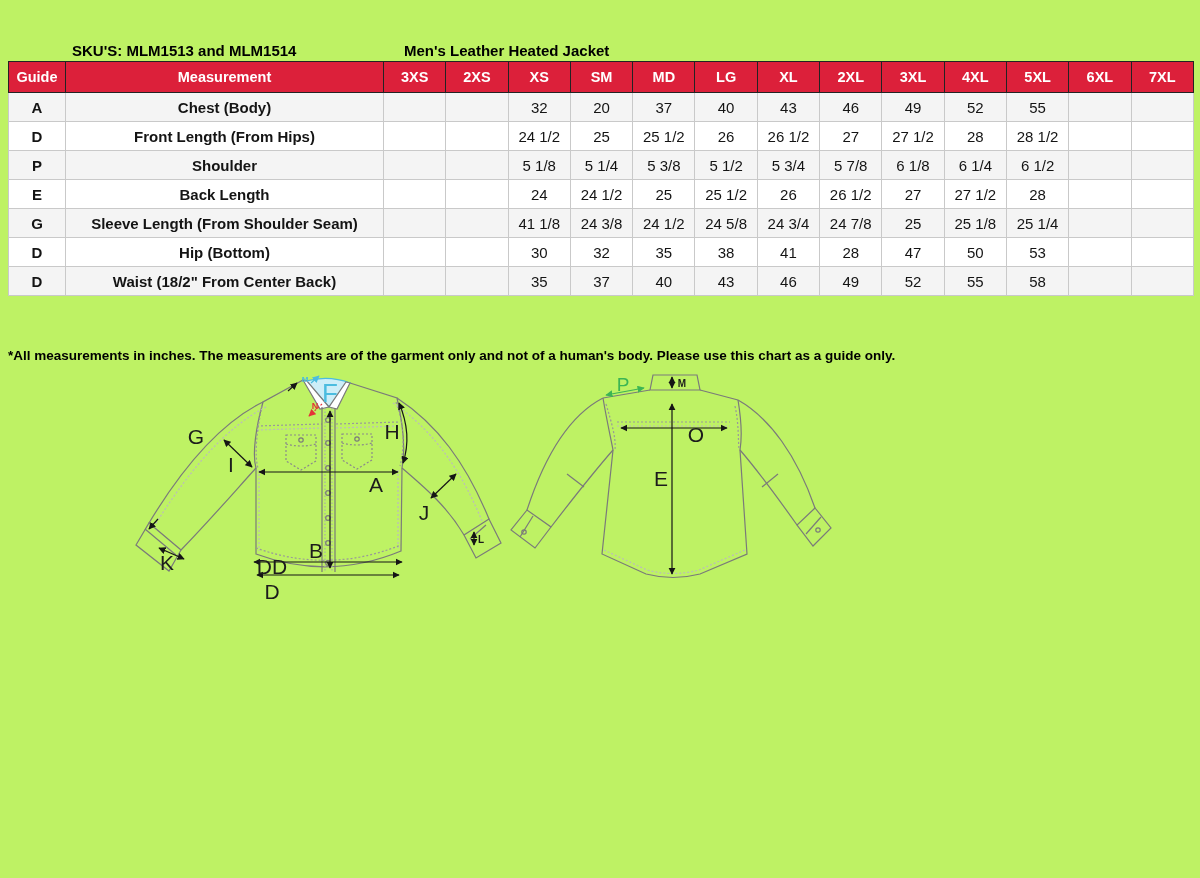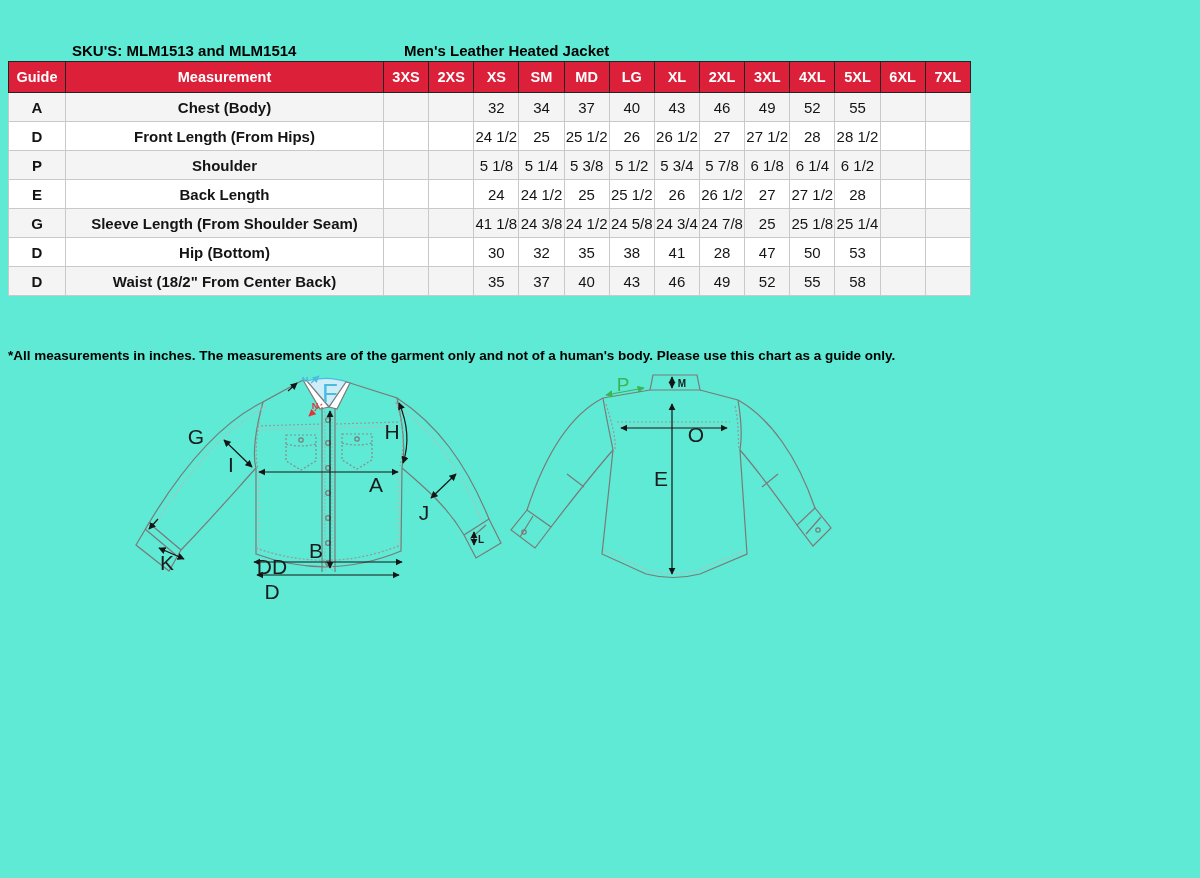--- a/index.html
+++ b/index.html
@@ -1,21 +1,21 @@
 <!DOCTYPE html>
 <html style="--header-bg: #DC203A; --header-text: #FFFFFF; --row-alt-bg: #F4F4F4; --label-cyan: #4BBCDF; --label-red: #E53238; --label-green: #3CB554; --collar-fill: #CDEEF8;"><head>
 <meta charset="utf-8">
 <style>
   html,body{margin:0;padding:0;background:#fff;}
-  .page{position:relative;width:1200px;height:878px;background:#5eead4;overflow:hidden;
+  .page{position:relative;width:1200px;height:878px;background:#bef264;overflow:hidden;
         font-family:"Liberation Sans",sans-serif;color:#000;}
   .titles span{position:absolute;top:42px;font-size:15px;font-weight:bold;white-space:nowrap;}
   .sku-title{left:72px;}
   .product-title{left:404px;}
-  table.size-chart{position:absolute;top:61px;left:8px;width:963px;
+  table.size-chart{position:absolute;top:61px;left:8px;width:1186px;
         border-collapse:collapse;table-layout:fixed;}
   table.size-chart th{background:var(--header-bg,#DC203A);color:var(--header-text,#fff);
         font-size:14.5px;font-weight:bold;height:30px;padding:0;border:1px solid #232323;}
   table.size-chart td{height:28px;padding:0;border:1px solid #c9c9c9;text-align:center;
         font-size:15px;color:#141414;background:#fff;}
   table.size-chart tbody tr:nth-child(odd) td{background:var(--row-alt-bg,#f4f4f4);}
   td.guide,td.measure{font-weight:bold;}
   .footnote{position:absolute;top:348px;left:8px;font-size:13.5px;font-weight:bold;white-space:nowrap;}
   svg.diagram{position:absolute;top:362px;left:0;}
   svg text{font-family:"Liberation Sans",sans-serif;}
@@ -73,21 +73,21 @@
           <th>7XL</th>
         </tr>
     </thead>
     <tbody>
         <tr>
           <td class="guide">A</td>
           <td class="measure">Chest (Body)</td>
           <td></td>
           <td></td>
           <td>32</td>
-          <td>34</td>
+          <td>20</td>
           <td>37</td>
           <td>40</td>
           <td>43</td>
           <td>46</td>
           <td>49</td>
           <td>52</td>
           <td>55</td>
           <td></td>
           <td></td>
         </tr>

